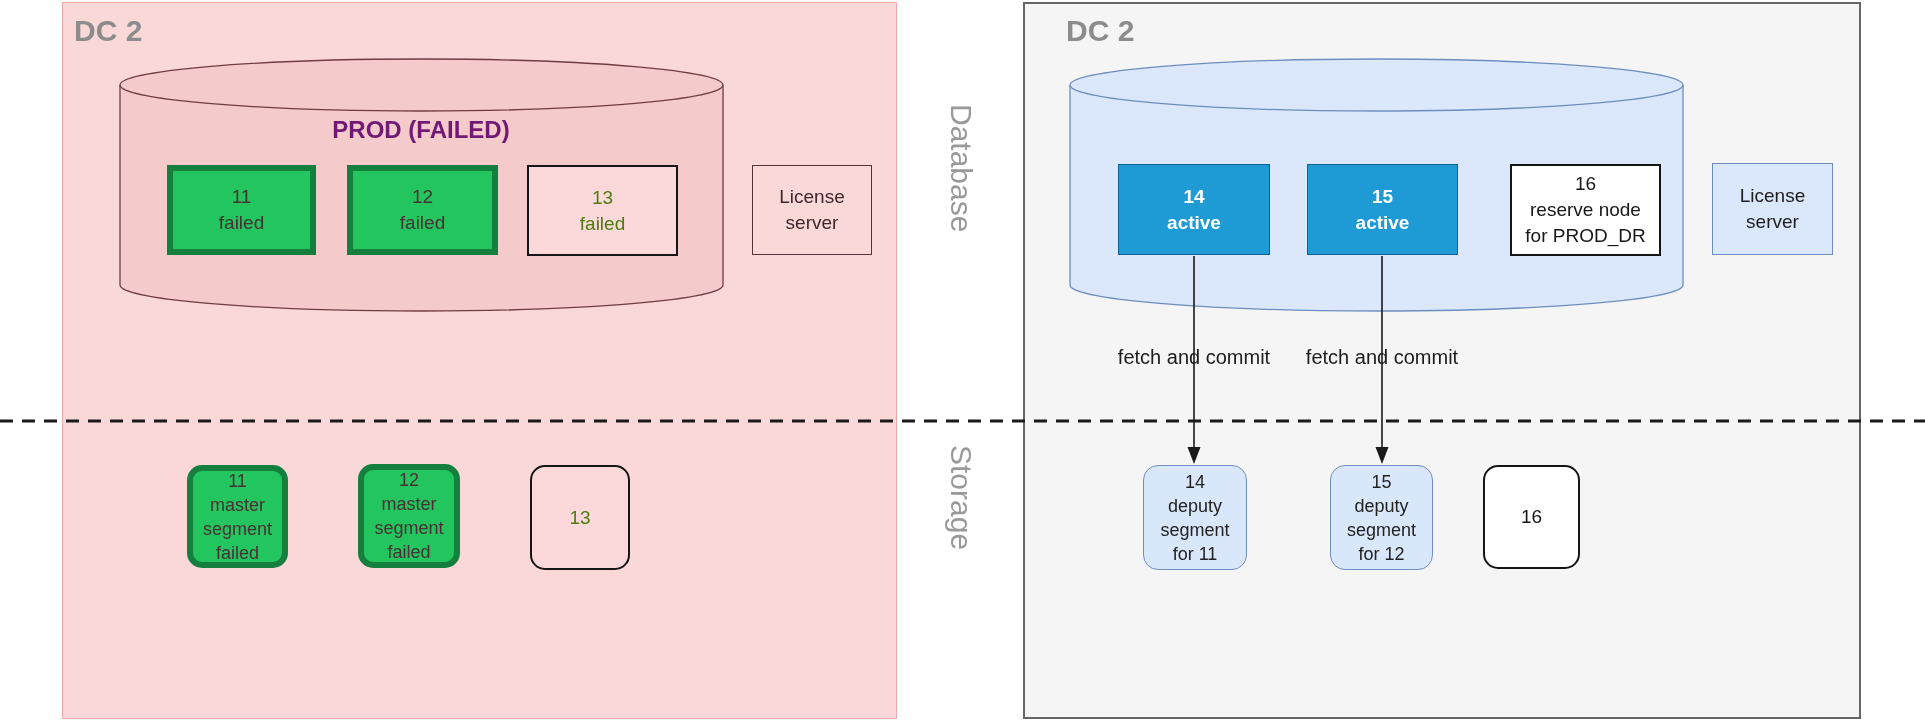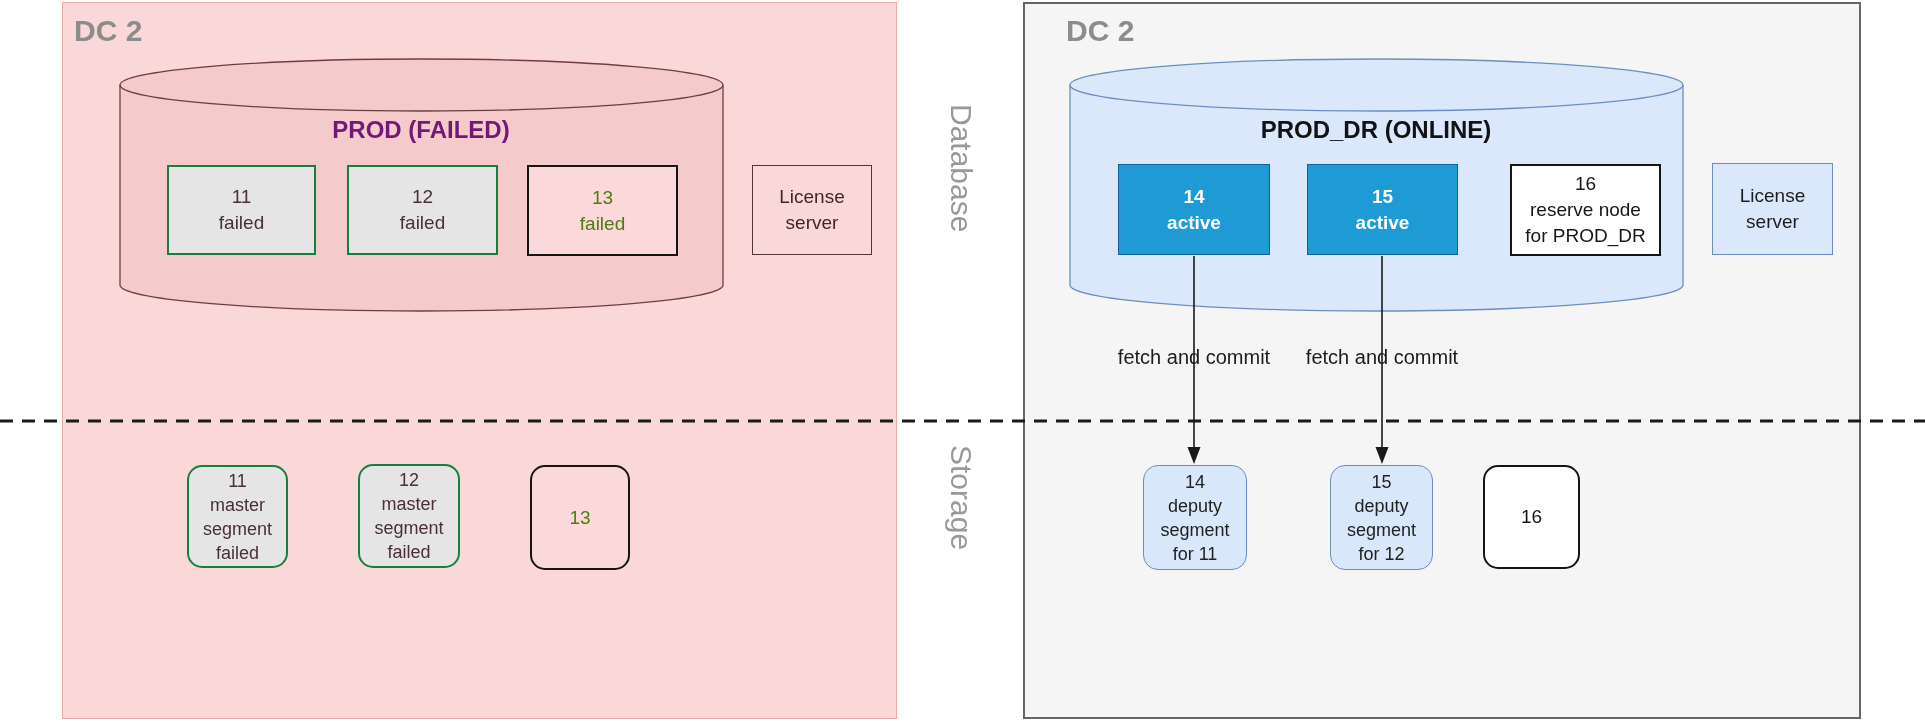--- a/index.html
+++ b/index.html
@@ -20,21 +20,21 @@
     position:absolute;box-sizing:border-box;display:flex;align-items:center;justify-content:center;
     text-align:center;white-space:pre-line;font-size:19px;line-height:26px;
   }
   .cyl-title{
     position:absolute;transform:translateX(-50%);font-size:24px;font-weight:bold;white-space:nowrap;
   }
   .edge-label{
     position:absolute;transform:translateX(-50%);font-size:20px;color:#1c1c1c;white-space:nowrap;
   }
   
-  .n-pink{background:#e5e5e5;border:2px solid #15803d;color:#4a3034;}
+  .n-pink{background:#22c55e;border:6px solid #15803d;color:#4a3034;}
   .n-pink-light{background:#fbd9da;border:2px solid #151515;color:#4d7c0f;}
   .n-lic1{background:#fbd8d8;border:1px solid #503439;color:#3f282d;}
   
   .n-blue-active{background:#1e9ad5;border:1px solid #0f6197;color:#ffffff;font-weight:bold;}
   .n-white{background:#ffffff;border:2px solid #151515;color:#171717;margin-left:23px;}
   .n-blue-light{background:#d9e7fb;border:1px solid #6c8ebf;color:#222222;}
   .rounded{border-radius:15px;font-size:18px;line-height:24px;}
   .seg-num{font-size:19px;}
 </style>
 </head>
@@ -64,21 +64,20 @@
     </g>
   </svg>
 
   <div class="dc-label" style="left:74px;top:14px;">DC 2</div>
   <div class="dc-label" style="left:1066px;top:14px;">DC 2</div>
 
   <div class="lane-label" style="left:944px;top:104px;">Database</div>
   <div class="lane-label" style="left:944px;top:445px;">Storage</div>
 
   <div class="cyl-title" style="left:421px;top:116px;color:#701a75;">PROD (FAILED)</div>
-  <div class="cyl-title" style="left:1376px;top:116px;color:#121212;">PROD_DR (ONLINE)</div>
 
   <div class="box n-pink" style="left:167px;top:165px;width:149px;height:90px;">11
 failed</div>
   <div class="box n-pink" style="left:347px;top:165px;width:151px;height:90px;">12
 failed</div>
   <div class="box n-pink-light" style="left:527px;top:165px;width:151px;height:91px;">13
 failed</div>
   <div class="box n-lic1" style="left:752px;top:165px;width:120px;height:90px;">License
 server</div>
 

